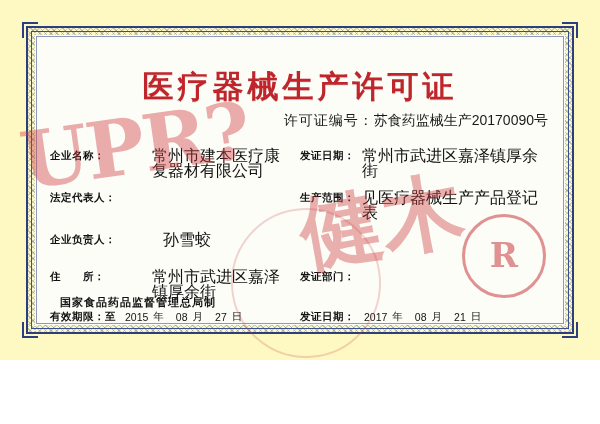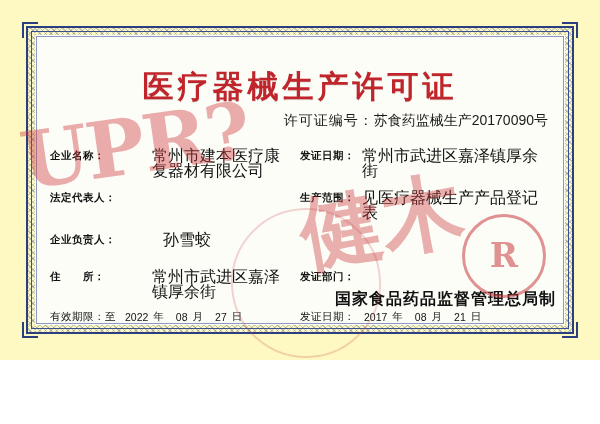--- a/index.html
+++ b/index.html
@@ -161,37 +161,37 @@
   .datecell {
     display: flex;
     align-items: center;
     box-sizing: border-box;
     font-size: 10.5px;
     color: #111;
   }
   .datecell.left { width: 50%; padding-right: 6px; }
   .datecell.right { width: 50%; }
   .dlabel {
-    font-weight: normal;
+    font-weight: bold;
     white-space: nowrap;
     letter-spacing: 0.5px;
   }
   .dnum {
     padding: 0 5px 0 9px;
     white-space: nowrap;
   }
   .dunit { padding-right: 3px; }
 
   .footer {
     position: absolute;
     left: 16px;
     right: 0;
     bottom: 6px;
-    text-align: right;
-    font-size: 16px;
+    text-align: left;
+    font-size: 11px;
     font-weight: bold;
     color: #111;
     letter-spacing: 1px;
   }
 
   
   .wm-text {
     position: absolute;
     left: 20px;
     top: 100px;
@@ -310,21 +310,21 @@
           <span class="val">常州市武进区嘉泽镇厚余街</span>
         </div>
         <div class="col right">
           <span class="lbl">发证部门：</span>
         </div>
       </div>
 
       <div class="daterow">
         <div class="datecell left">
           <span class="dlabel">有效期限：至</span>
-          <span class="dnum">2022</span>
+          <span class="dnum">2015</span>
           <span class="dunit">年</span>
           <span class="dnum">08</span>
           <span class="dunit">月</span>
           <span class="dnum">27</span>
           <span class="dunit">日</span>
         </div>
         <div class="datecell right">
           <span class="dlabel">发证日期：</span>
           <span class="dnum">2017</span>
           <span class="dunit">年</span>

